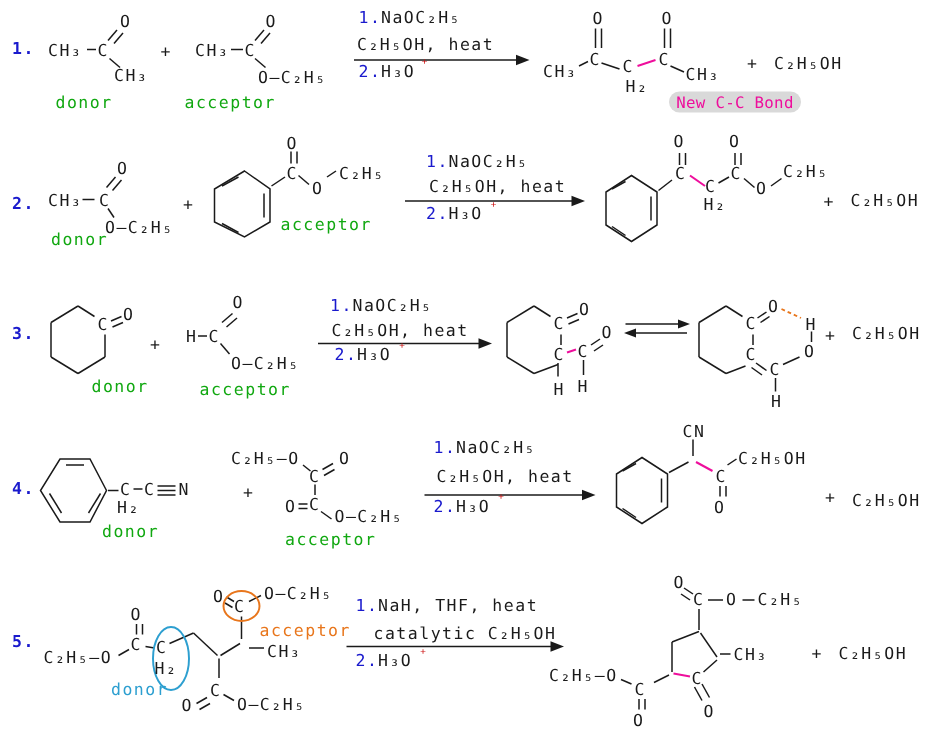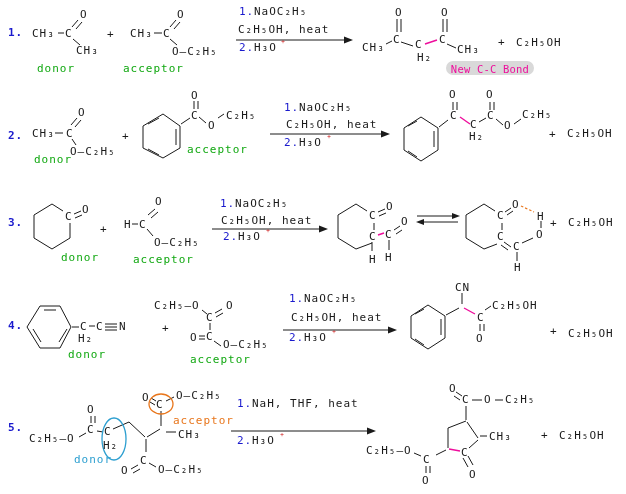--- a/index.html
+++ b/index.html
@@ -340,20 +340,21 @@
 <span class="t" style="left:156px;top:399px">C</span>
 <span class="t" style="left:142px;top:392px">O</span>
 <span class="t" style="left:176px;top:390px">O–C₂H₅</span>
 <span class="t org" style="left:173px;top:415px">acceptor</span>
 <span class="t" style="left:178px;top:429px">CH₃</span>
 <span class="t" style="left:140px;top:455px">C</span>
 <span class="t" style="left:121px;top:465px">O</span>
 <span class="t" style="left:158px;top:464px">O–C₂H₅</span>
 <span class="t blue" style="left:237px;top:398px">1.</span>
 <span class="t" style="left:252px;top:398px">NaH, THF, heat</span>
+<span class="t" style="left:249px;top:417px">catalytic C₂H₅OH</span>
 <span class="t blue" style="left:237px;top:435px">2.</span>
 <span class="t" style="left:252px;top:435px">H₃O</span>
 <span class="t red sup" style="left:279px;top:431px">⁺</span>
 <span class="t" style="left:449px;top:383px">O</span>
 <span class="t" style="left:462px;top:394px">C</span>
 <span class="t" style="left:484px;top:394px">O</span>
 <span class="t" style="left:505px;top:394px">C₂H₅</span>
 <span class="t" style="left:489px;top:431px">CH₃</span>
 <span class="t" style="left:461px;top:447px">C</span>
 <span class="t" style="left:469px;top:469px">O</span>

